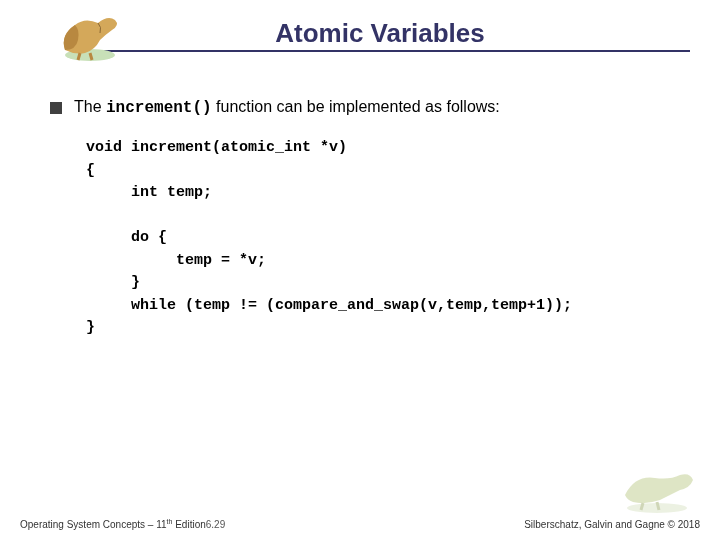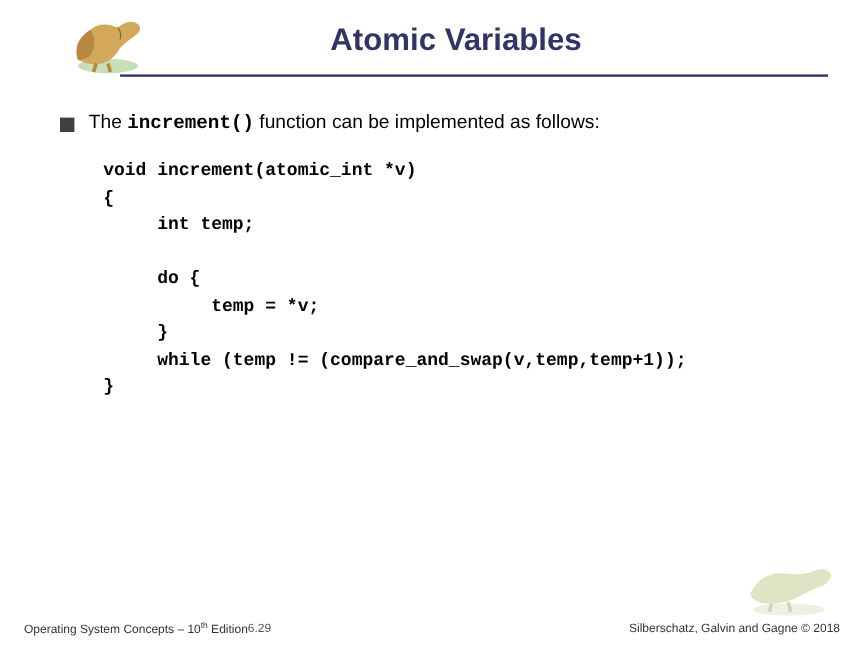--- a/index.html
+++ b/index.html
@@ -6,21 +6,21 @@
   body {
     width: 720px;
     height: 540px;
     background: #fff;
     font-family: Arial, Helvetica, sans-serif;
     position: relative;
     overflow: hidden;
   }
   .header-area {
     position: relative;
-    height: 62px;
+    height: 50px;
     margin-left: 40px;
   }
   .dino-left {
     position: absolute;
     left: 10px;
     top: 5px;
     width: 80px;
     height: 60px;
   }
   .title {
@@ -29,21 +29,21 @@
     font-weight: bold;
     color: #333366;
     padding-top: 18px;
   }
   .hr-line {
     border: none;
     border-top: 2px solid #333366;
     margin: 0 30px 0 100px;
   }
   .content {
-    padding: 30px 30px 0 50px;
+    padding: 46px 30px 0 50px;
   }
   .bullet-row {
     display: flex;
     align-items: flex-start;
     margin-bottom: 20px;
   }
   .bullet {
     width: 12px;
     height: 12px;
     background: #404040;
@@ -129,17 +129,17 @@
 
 <svg class="dino-right" viewBox="0 0 85 55">
   <ellipse cx="42" cy="48" rx="30" ry="5" fill="#e0e8d0"></ellipse>
   <path d="M10 35 Q20 15 40 18 Q55 20 65 15 Q75 12 78 20 Q75 28 65 30 Q55 35 45 40 Q30 45 18 42 Q12 40 10 35 Z" fill="#c9d4a0"></path>
   <line x1="28" y1="43" x2="26" y2="50" stroke="#b0bb88" stroke-width="3"></line>
   <line x1="42" y1="42" x2="44" y2="50" stroke="#b0bb88" stroke-width="3"></line>
 </svg>
 
 <div class="footer">
   <div class="footer-left">
-    <span>Operating System Concepts – 10</span><span class="sup">th</span><span> Edition</span>
+    <span>Operating System Concepts – 11</span><span class="sup">th</span><span> Edition</span>
   </div>
   <div class="footer-center">6.29</div>
   <div class="footer-right">Silberschatz, Galvin and Gagne © 2018</div>
 </div>
 
 </body></html>

